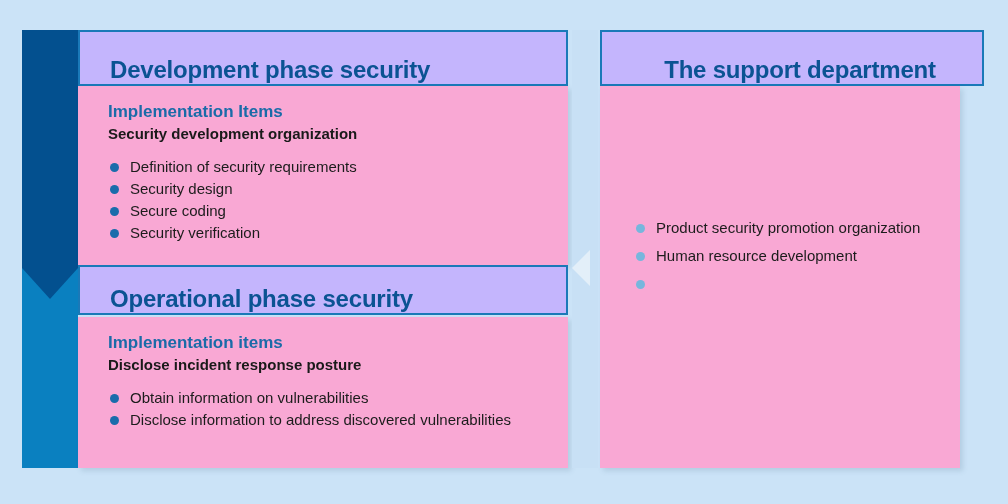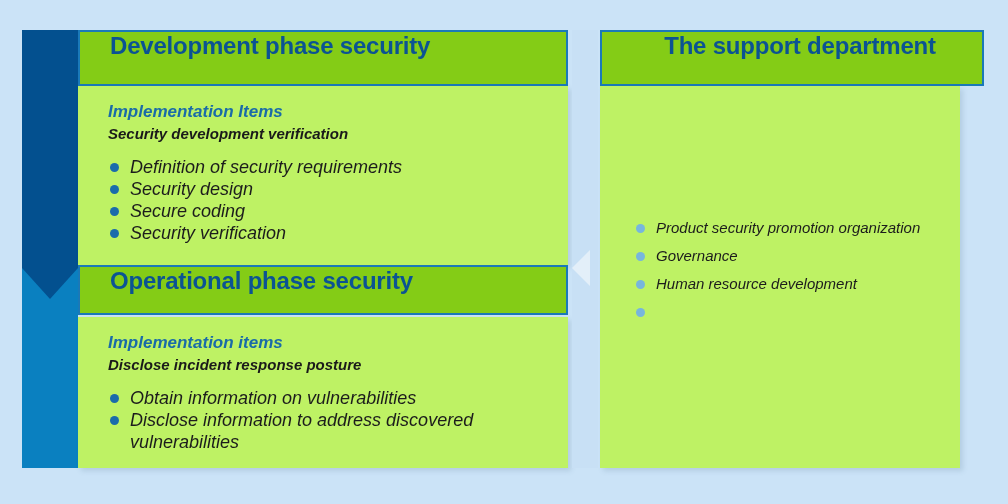--- a/index.html
+++ b/index.html
@@ -45,38 +45,37 @@
     border-left: 28px solid transparent;
     border-right: 28px solid transparent;
     border-top: 31px solid #03508f;
   }
 
   
   .panel {
     position: absolute;
   }
   .panel-header {
-    background: #84cc16;
+    background: #c4b5fd;
     border: 2px solid #1a79b8;
     box-sizing: border-box;
     display: flex;
-    align-items: flex-start;
+    align-items: flex-end;
   }
   .panel-header .title {
     color: #0b5393;
     font-size: 24px;
     font-weight: bold;
     letter-spacing: -0.2px;
     padding-left: 30px;
   }
   .panel-body {
-    background: #bef264;
+    background: #f9a8d4;
     box-sizing: border-box;
     box-shadow: 3px 3px 5px rgba(80,110,140,0.18);
-    font-style: italic;
   }
 
   .panel-a-header { left: 78px; top: 30px; width: 490px; height: 56px; }
   .panel-a-body   { left: 78px; top: 86px; width: 490px; height: 179px; }
   .panel-b-header { left: 78px; top: 265px; width: 490px; height: 50px; }
   .panel-b-body   { left: 78px; top: 317px; width: 490px; height: 151px; }
 
   .subhead {
     color: #1a6ba8;
     font-size: 17px;
@@ -91,21 +90,21 @@
   }
 
   ul.bullets {
     list-style: none;
     margin: 0;
     padding: 0;
   }
   ul.bullets.left-list { margin: 14px 0 0 30px; }
   ul.bullets li {
     position: relative;
-    font-size: 18px;
+    font-size: 15px;
     color: #1c1c1c;
     padding-left: 22px;
     line-height: 22px;
   }
   ul.bullets li .dot {
     position: absolute;
     left: 2px;
     top: 7px;
     width: 9px;
     height: 9px;
@@ -167,21 +166,21 @@
 
   <div class="flow-bar-light"></div>
   <div class="flow-bar-dark"></div>
   <div class="flow-arrow-head"></div>
 
   <div class="panel panel-header panel-a-header">
     <span class="title">Development phase security</span>
   </div>
   <div class="panel panel-body panel-a-body">
     <div class="subhead">Implementation Items</div>
-    <div class="subhead-2">Security development verification</div>
+    <div class="subhead-2">Security development organization</div>
     <ul class="bullets left-list">
       <li>
         <span class="dot"></span>
         <span>Definition of security requirements</span>
       </li>
       <li>
         <span class="dot"></span>
         <span>Security design</span>
       </li>
       <li>
@@ -220,24 +219,20 @@
     <span class="title">The support department</span>
   </div>
   <div class="panel panel-body panel-c-body">
     <ul class="bullets right-list">
       <li>
         <span class="dot"></span>
         <span>Product security promotion organization</span>
       </li>
       <li>
         <span class="dot"></span>
-        <span>Governance</span>
-      </li>
-      <li>
-        <span class="dot"></span>
         <span>Human resource development</span>
       </li>
       <li>
         <span class="dot"></span>
       </li>
     </ul>
   </div>
 
 </div>
 

